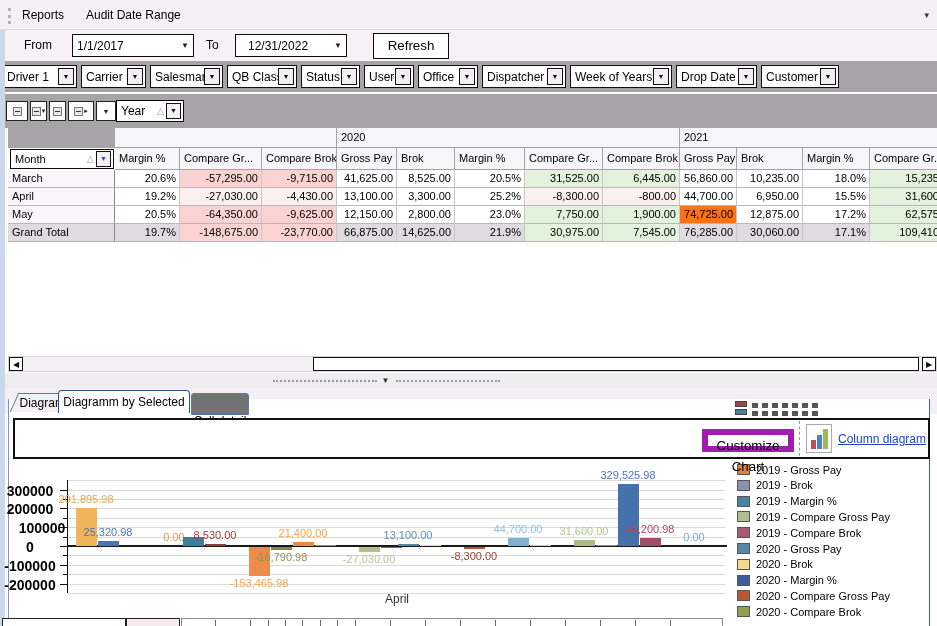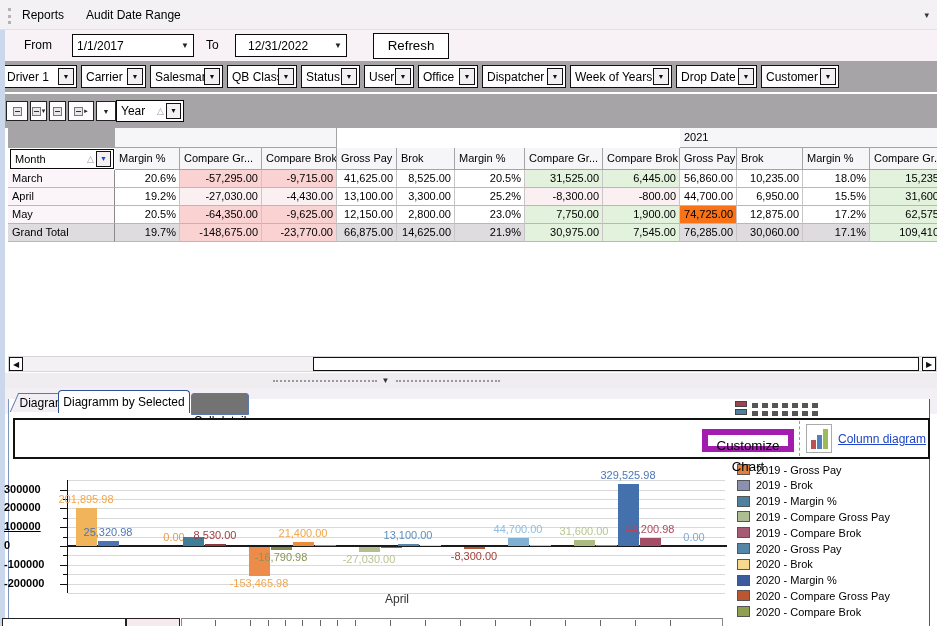--- a/index.html
+++ b/index.html
@@ -72,21 +72,21 @@
   .cliplegrow .sw { width:12px; height:6px; border:1px solid #444; }
   .cliplegrow .smudge { height:5px; width:70px; background:repeating-linear-gradient(90deg,#555 0 6px,transparent 6px 10px); margin-top:2px; }
 
   #chart-toolbar { left:13px; top:418px; width:917px; height:41px; border:2px solid #111; background:#fff; }
   #customize-btn { left:687px; top:9px; width:92px; height:23px; border:6px solid #a21caf; background:#fff; text-align:center; line-height:21px; }
   #tb-sep { left:784px; top:1px; height:35px; border-left:1px dashed #999; }
   #diagram-icon { left:791px; top:4px; width:26px; height:29px; border:1px solid #aaa; background:#fff; }
   #diagram-icon i { position:absolute; bottom:3px; display:block; }
   #column-link { left:823px; top:12px; color:#1f45c8; text-decoration:underline; cursor:pointer; }
 
-  .ytick { width:52px; text-align:left; font-weight:bold; font-size:11px; color:#000; }
+  .ytick { width:52px; text-align:center; font-weight:bold; font-size:14px; color:#000; }
   .gridline { left:68px; width:657px; height:1px; background:#d9d9d9; }
   .tick { background:#111; height:1px; }
   .bar { position:absolute; width:21px; }
   .blab { position:absolute; transform:translateX(-50%); white-space:nowrap; font-size:11px; }
   #xlabel { left:352px; top:592px; width:90px; text-align:center; color:#333; }
 
   .legrow { position:absolute; left:737px; display:flex; align-items:center; gap:6px; height:15px; }
   .legrow .sw { width:13px; height:11px; border:1px solid #555; }
   .legrow .ltxt { font-size:11px; white-space:nowrap; }
 
@@ -186,20 +186,21 @@
   <div class="abs pfield" id="year-field">
     <span class="plab">Year</span>
     <span class="sort">△</span>
     <span class="pdd" style="color:#111;">▼</span>
   </div>
 </div>
 
 <div class="abs" id="grid">
     <div class="grayfill"></div>
     <div class="abs hcell" style="left: 107px; top: 0px; width: 222px; height: 20px;"></div>
+    <div class="abs hcell" style="left: 329px; top: 0px; width: 343px; height: 20px;">2020</div>
     <div class="abs hcell" style="left: 672px; top: 0px; width: 263px; height: 20px;">2021</div>
     <div class="abs pfield" id="month-field" style="left: 2px; top: 21px; width: 104px; height: 20px;">
       <span class="plab">Month</span>
       <span class="sort">△</span>
       <span class="pdd" style="color: rgb(34, 68, 204);">▼</span>
     </div>
     <div class="abs hcell" style="left: 107px; top: 20px; width: 65px; height: 22px; padding-top: 4px;">Margin %</div>
     <div class="abs hcell" style="left: 172px; top: 20px; width: 82px; height: 22px; padding-top: 4px;">Compare Gr...</div>
     <div class="abs hcell" style="left: 254px; top: 20px; width: 75px; height: 22px; padding-top: 4px;">Compare Brok</div>
     <div class="abs hcell" style="left: 329px; top: 20px; width: 60px; height: 22px; padding-top: 4px;">Gross Pay</div>
@@ -333,21 +334,21 @@
     <div class="abs tick" style="left: 63px; top: 517.8px; width: 4px;"></div>
     <div class="abs tick" style="left: 60px; top: 527.2px; width: 7px;"></div>
     <div class="abs tick" style="left: 63px; top: 536.6px; width: 4px;"></div>
     <div class="abs tick" style="left: 60px; top: 546px; width: 7px;"></div>
     <div class="abs tick" style="left: 63px; top: 555.4px; width: 4px;"></div>
     <div class="abs tick" style="left: 60px; top: 564.8px; width: 7px;"></div>
     <div class="abs tick" style="left: 63px; top: 574.2px; width: 4px;"></div>
     <div class="abs tick" style="left: 60px; top: 583.6px; width: 7px;"></div>
     <div class="abs ytick" style="left: 4px; top: 482.6px;">300000</div>
     <div class="abs ytick" style="left: 4px; top: 501.4px;">200000</div>
-    <div class="abs ytick" style="left: 4px; top: 520.2px; text-decoration: underline;">100000</div>
+    <div class="abs ytick" style="left: 16px; top: 520.2px;">100000</div>
     <div class="abs ytick" style="left: 4px; top: 539px;">0</div>
     <div class="abs ytick" style="left: 4px; top: 557.8px;">-100000</div>
     <div class="abs ytick" style="left: 4px; top: 576.6px;">-200000</div>
     <div class="abs" style="left: 67px; top: 545px; width: 660px; height: 2px; background: rgb(26, 26, 26);"></div>
     <div class="bar" style="left: 76px; top: 508.044px; height: 37.9564px; background: rgb(241, 180, 90);"></div>
     <div class="blab" style="left: 86px; top: 493.044px; color: rgb(242, 166, 75);">201,895.98</div>
     <div class="bar" style="left: 98px; top: 541.24px; height: 4.76034px; background: rgb(76, 116, 180);"></div>
     <div class="blab" style="left: 108px; top: 526.24px; color: rgb(76, 118, 184);">25,320.98</div>
     <div class="blab" style="left: 174px; top: 531px; color: rgb(232, 154, 80);">0.00</div>
     <div class="bar" style="left: 183px; top: 536.895px; height: 9.10484px; background: rgb(63, 126, 153);"></div>

